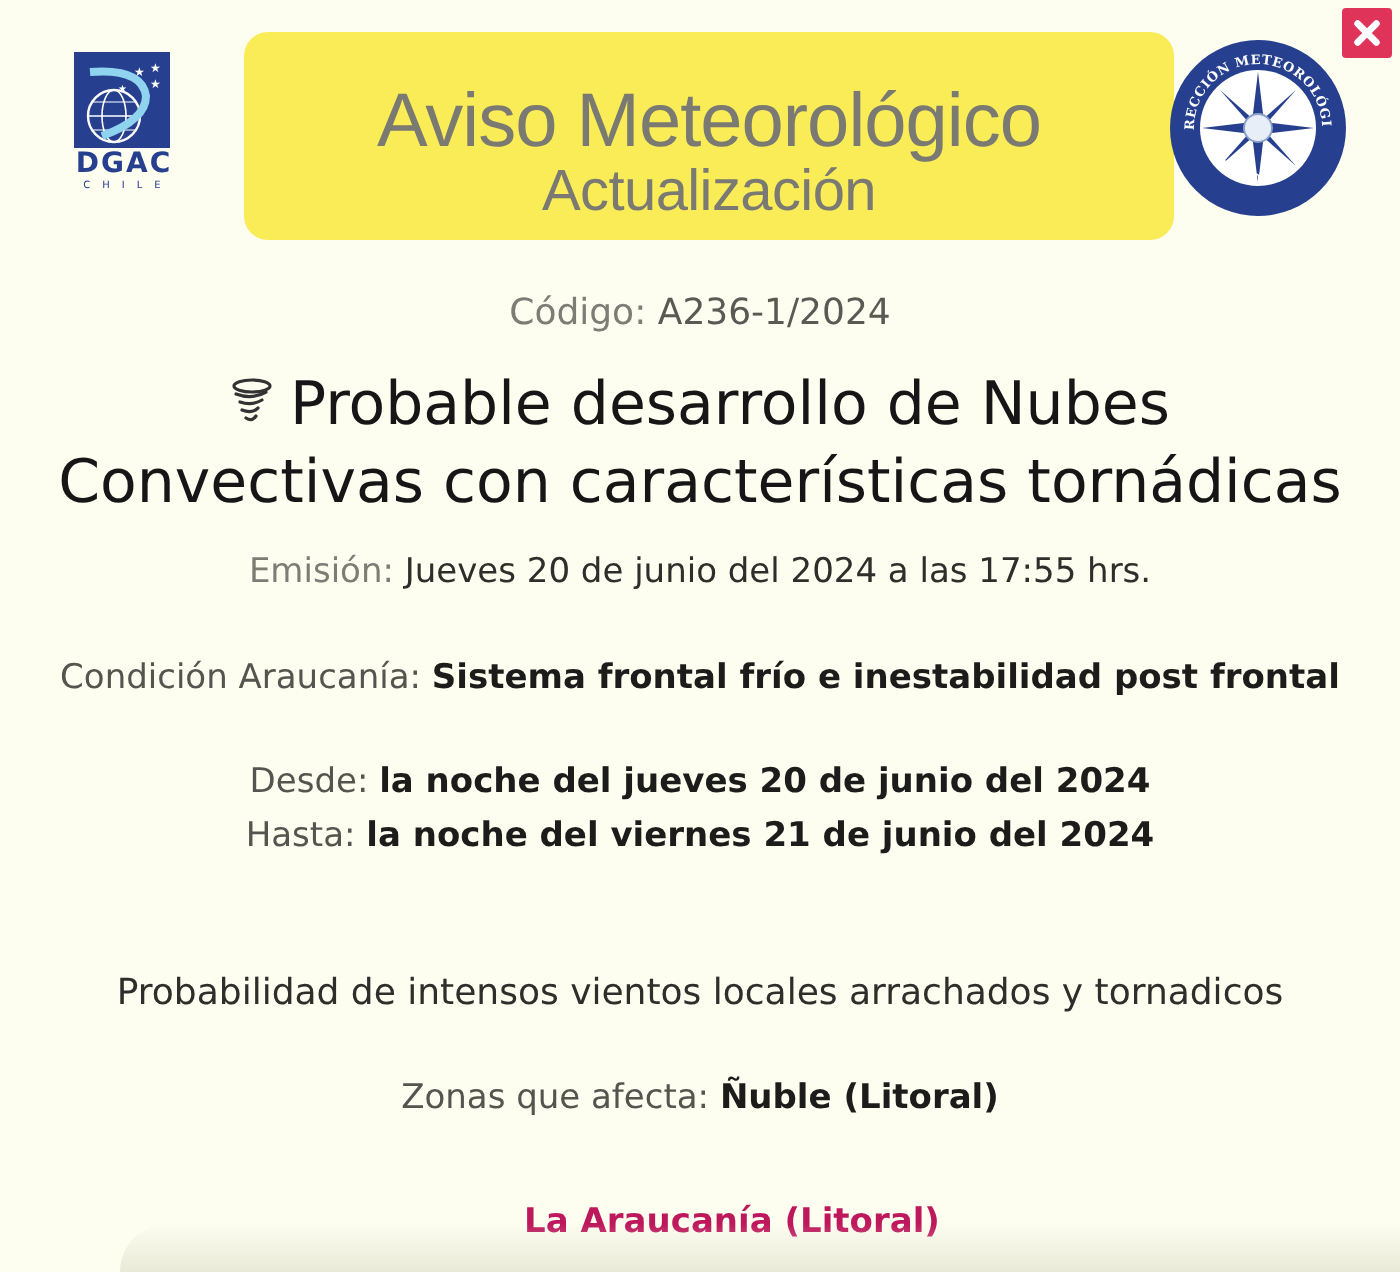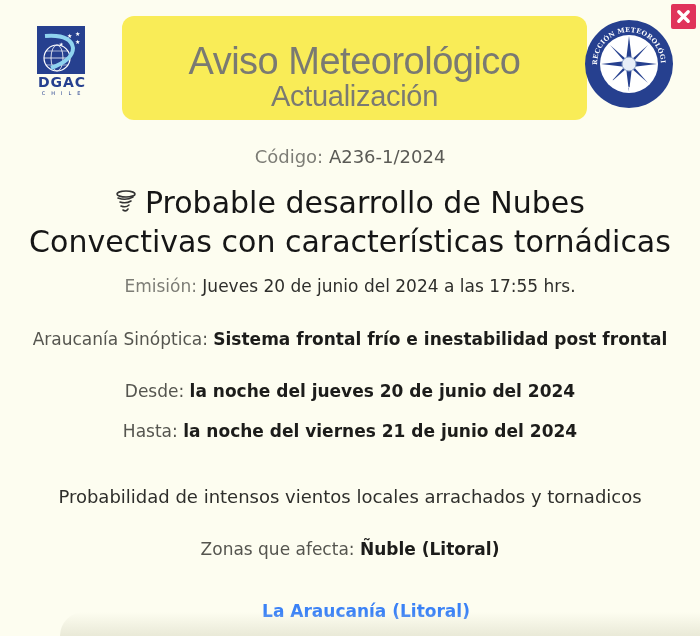--- a/index.html
+++ b/index.html
@@ -75,25 +75,25 @@
     .tornado { display: inline-block; width: 22px; height: 26px; vertical-align: -2px; margin-right: 8px; }
 
     .emision { top: 276px; font-size: 17px; }
     .emision .lbl { color: #7d7d76; text-align: right; }
     .emision .val { color: #2e2e2b; }
 
     .row { font-size: 17px; }
     .row .val { font-weight: bold; }
     .condicion { top: 329px; }
     .desde { top: 381px; }
-    .hasta { top: 421px; }
+    .hasta { top: 408px; }
     .prob { top: 486px; color: #2e2e2b; font-size: 18px; }
     .zonas { top: 539px; }
     .zona2 { top: 570px; font-size: 17px; font-weight: bold; color: #1c1c1a; }
-    .zona3 { top: 601px; font-size: 17px; font-weight: bold; color: #3b82f6; padding-left: 32px; }
+    .zona3 { top: 601px; font-size: 17px; font-weight: bold; color: #be185d; padding-left: 32px; }
   </style>
 </head>
 <body>
 
 <div class="modal">
 
   <div class="close-btn">
     <svg viewBox="0 0 16 16">
       <path d="M3 3 L13 13 M13 3 L3 13" stroke="#ffffff" stroke-width="3.6" stroke-linecap="round"></path>
     </svg>
@@ -168,21 +168,21 @@
     </svg><span>Probable desarrollo de Nubes</span>
   </div>
   <div class="line headline l2">Convectivas con características tornádicas</div>
 
   <div class="line emision">
     <span class="lbl">Emisión:</span>
     <span class="val">Jueves 20 de junio del 2024 a las 17:55 hrs.</span>
   </div>
 
   <div class="line row condicion">
-    <span class="lbl">Araucanía Sinóptica:</span>
+    <span class="lbl">Condición Araucanía:</span>
     <span class="val">Sistema frontal frío e inestabilidad post frontal</span>
   </div>
 
   <div class="line row desde">
     <span class="lbl">Desde:</span>
     <span class="val">la noche del jueves 20 de junio del 2024</span>
   </div>
 
   <div class="line row hasta">
     <span class="lbl">Hasta:</span>

